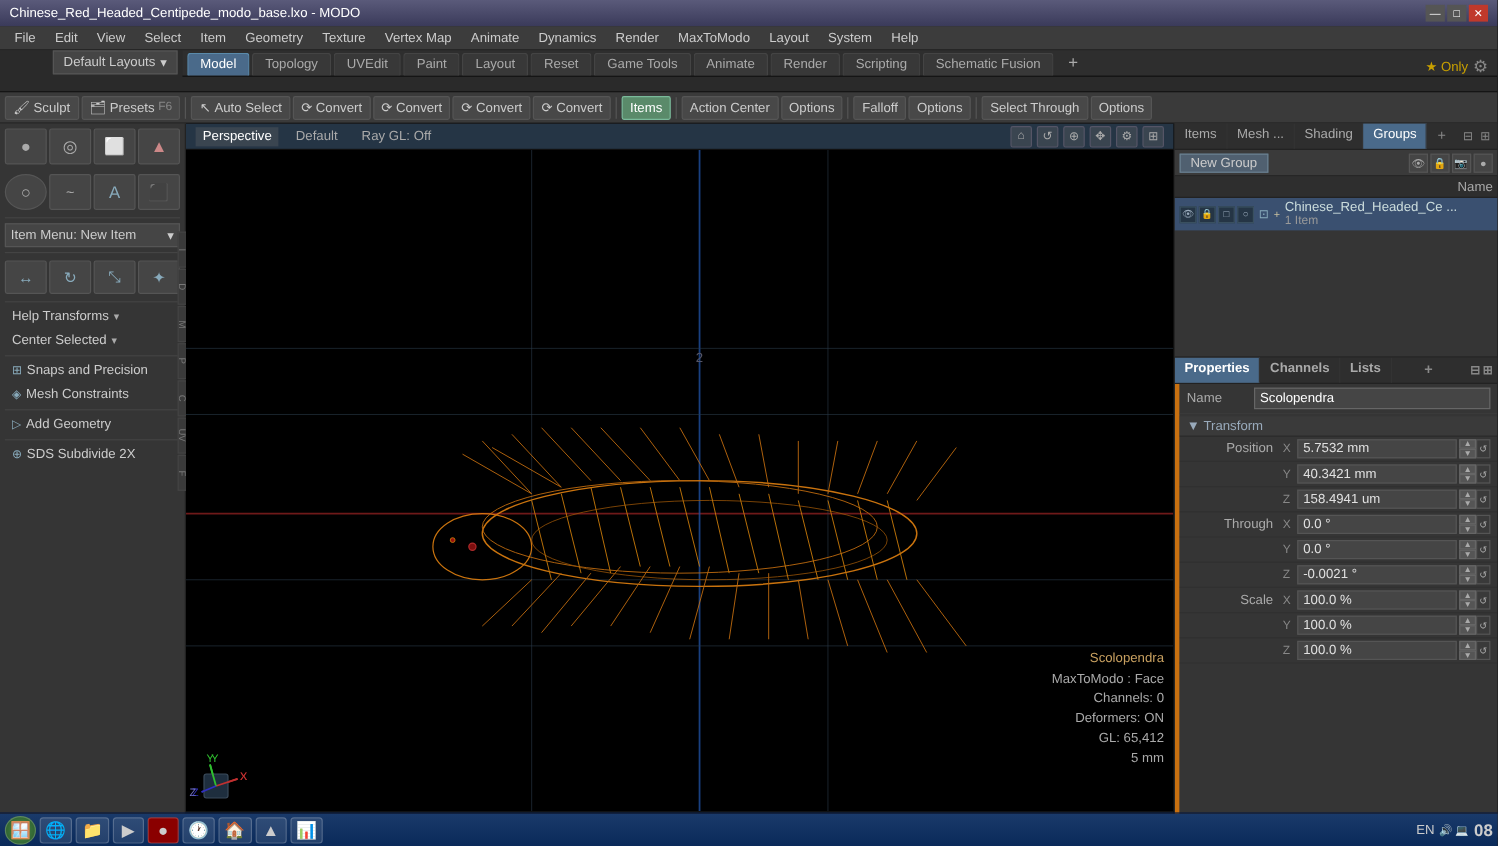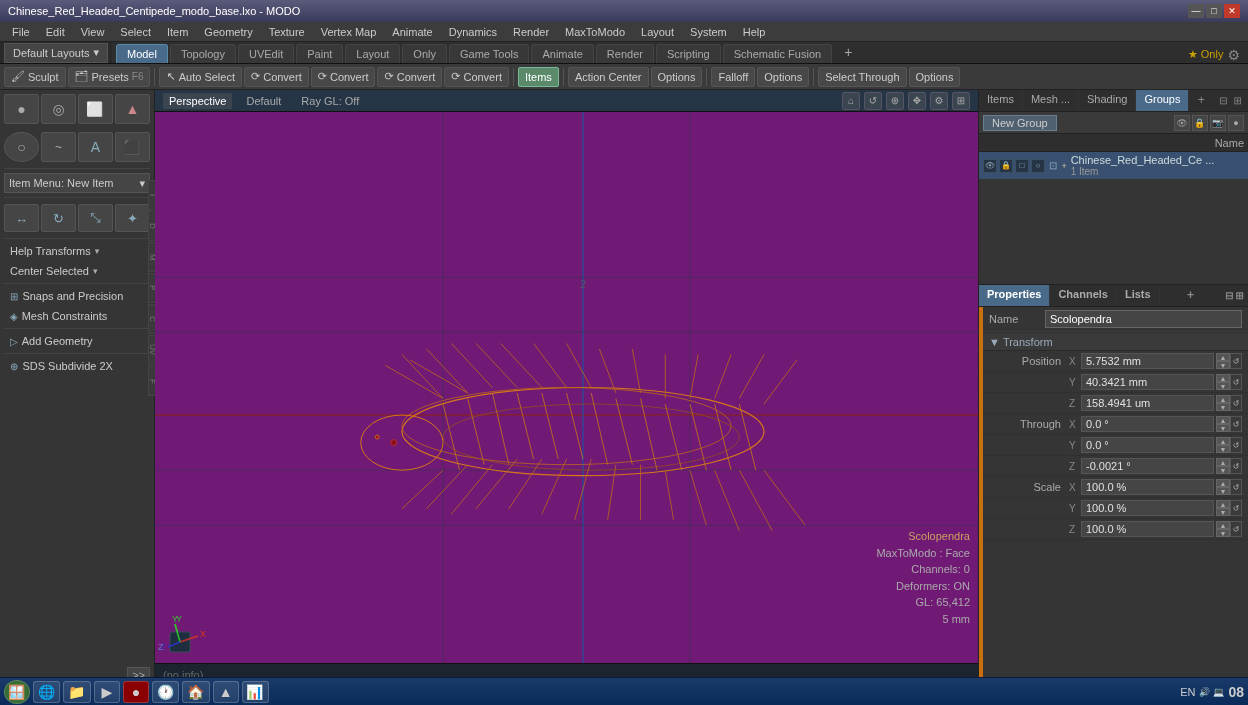--- a/index.html
+++ b/index.html
@@ -124,32 +124,32 @@
   <span class="menu-item">Vertex Map</span>
   <span class="menu-item">Animate</span>
   <span class="menu-item">Dynamics</span>
   <span class="menu-item">Render</span>
   <span class="menu-item">MaxToModo</span>
   <span class="menu-item">Layout</span>
   <span class="menu-item">System</span>
   <span class="menu-item">Help</span>
 </div>
 
-<div style="display:flex; height:22px; background:#2a2a2a; border-bottom:1px solid #111; align-items:center;">
+<div style="display:flex; height:35px; background:#2a2a2a; border-bottom:1px solid #111; align-items:flex-start;padding-left:40px;">
   <div style="padding:2px 8px; background:#454545; border:1px solid #555; margin:0 4px 0 4px; font-size:11px; color:#ccc; cursor:pointer; display:flex; align-items:center; gap:4px; height:20px;">
     <span>Default Layouts</span>
     <span>▾</span>
   </div>
   <div id="maintabs" style="display:flex; align-items:flex-end; flex:1;">
     <div class="main-tab active">Model</div>
     <div class="main-tab">Topology</div>
     <div class="main-tab">UVEdit</div>
     <div class="main-tab">Paint</div>
     <div class="main-tab">Layout</div>
-    <div class="main-tab">Only</div>
+    <div class="main-tab">Reset</div>
     <div class="main-tab">Game Tools</div>
     <div class="main-tab">Animate</div>
     <div class="main-tab">Render</div>
     <div class="main-tab">Scripting</div>
     <div class="main-tab">Schematic Fusion</div>
     <div class="main-tab plus">+</div>
     <div style="margin-left:auto; display:flex; align-items:center; gap:4px; padding:0 4px;">
       <span style="color:#c8a000; font-size:11px; cursor:pointer;">★ Only</span>
       <span style="font-size:14px; color:#888; cursor:pointer;">⚙</span>
     </div>
@@ -272,21 +272,21 @@
       <div style="width:8px; height:30px; background:#3a3a3a; border:1px solid #444; writing-mode:vertical-rl; font-size:8px; color:#777; cursor:pointer; display:flex; align-items:center; justify-content:center;">I</div>
       <div style="width:8px; height:30px; background:#3a3a3a; border:1px solid #444; writing-mode:vertical-rl; font-size:8px; color:#777; cursor:pointer; display:flex; align-items:center; justify-content:center;">D</div>
       <div style="width:8px; height:30px; background:#3a3a3a; border:1px solid #444; writing-mode:vertical-rl; font-size:8px; color:#777; cursor:pointer; display:flex; align-items:center; justify-content:center;">M</div>
       <div style="width:8px; height:30px; background:#3a3a3a; border:1px solid #444; writing-mode:vertical-rl; font-size:8px; color:#777; cursor:pointer; display:flex; align-items:center; justify-content:center;">P</div>
       <div style="width:8px; height:30px; background:#3a3a3a; border:1px solid #444; writing-mode:vertical-rl; font-size:8px; color:#777; cursor:pointer; display:flex; align-items:center; justify-content:center;">C</div>
       <div style="width:8px; height:30px; background:#3a3a3a; border:1px solid #444; writing-mode:vertical-rl; font-size:8px; color:#777; cursor:pointer; display:flex; align-items:center; justify-content:center;">UV</div>
       <div style="width:8px; height:30px; background:#3a3a3a; border:1px solid #444; writing-mode:vertical-rl; font-size:8px; color:#777; cursor:pointer; display:flex; align-items:center; justify-content:center;">F</div>
     </div>
   </div>
 
-  <div id="viewport" style="flex:1; background:#701a75; position:relative; overflow:hidden;">
+  <div id="viewport" style="flex:1; background:#000000; position:relative; overflow:hidden;">
 
     <div id="viewport-header" style="height:22px; background:#253545; display:flex; align-items:center; padding:0 8px; gap:8px; border-bottom:1px solid #111;">
       <div class="vp-tab active">Perspective</div>
       <div class="vp-tab">Default</div>
       <div class="vp-tab">Ray GL: Off</div>
       <div style="margin-left:auto; display:flex; gap:4px;">
         <div class="vp-ctrl-btn">⌂</div>
         <div class="vp-ctrl-btn">↺</div>
         <div class="vp-ctrl-btn">⊕</div>
         <div class="vp-ctrl-btn">✥</div>

